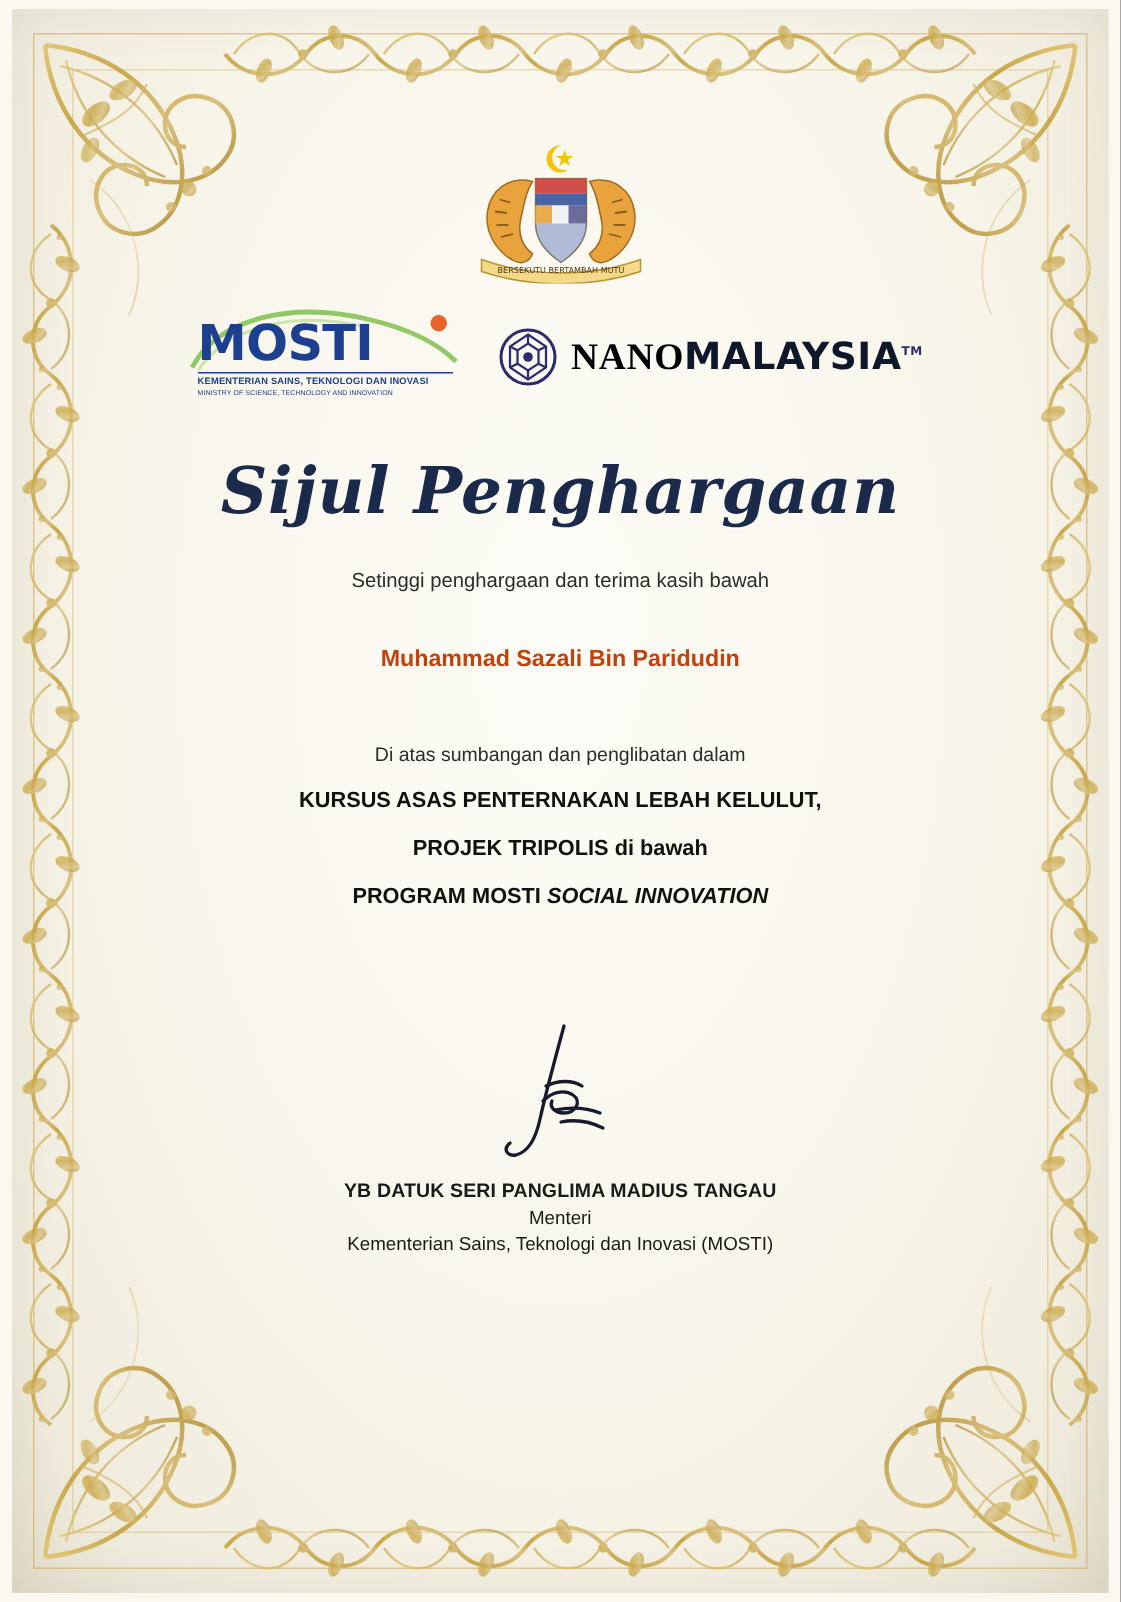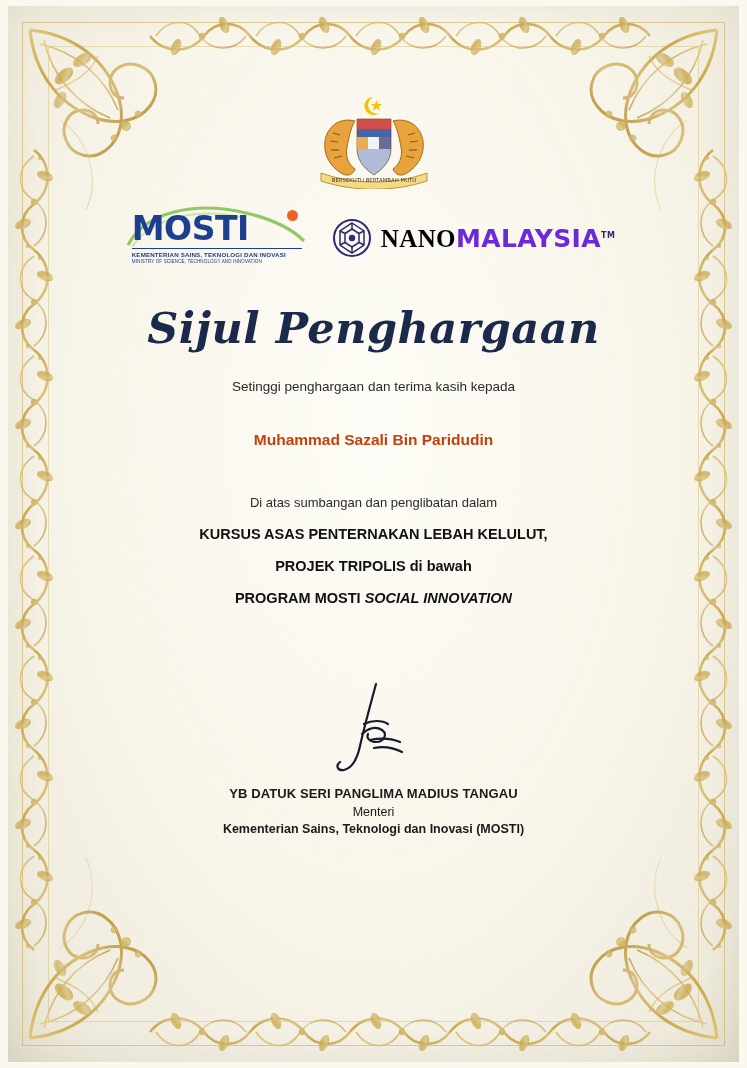--- a/index.html
+++ b/index.html
@@ -143,21 +143,21 @@
   }
   .nano-word {
     font-family: "DejaVu Sans", sans-serif;
     font-weight: bold;
     font-size: 25px;
     letter-spacing: .4px;
     line-height: 1;
     white-space: nowrap;
   }
   .nano-a { color: #000000; font-family: Liberation Serif, serif; }
-  .nano-b { color: #6d28d9; }
+  .nano-b { color: #0f172a; }
   .nano-tm {
     font-size: 8px;
     vertical-align: super;
     color: #2b2b6e;
     font-weight: bold;
   }
 
   
   #certificate-title {
     margin-top: 34px;
@@ -222,21 +222,20 @@
   }
   #signatory-title {
     margin-top: 4px;
     font-size: 12.5px;
     color: #1a1a1a;
   }
   #signatory-org {
     margin-top: 3px;
     font-size: 12.5px;
     color: #1a1a1a;
-    font-weight: bold;
   }
 </style>
 </head>
 <body>
 
 <div id="certificate-page">
   <div id="paper-sheet"></div>
 
   <div class="border-layer">
     <div class="frame-line frame-outer"></div>
@@ -381,21 +380,21 @@
             <path d="M20,5 L20,11 M32,13 L27,15.5 M32,27 L27,24.5 M20,35 L20,29 M8,27 L13,24.5 M8,13 L13,15.5"></path>
           </g>
           <circle cx="20" cy="20" r="3.2" fill="#2b2b6e"></circle>
         </svg>
         <div class="nano-word"><span class="nano-a">NANO</span><span class="nano-b">MALAYSIA</span><span class="nano-tm">TM</span></div>
       </div>
     </div>
 
     <div id="certificate-title">Sijul Penghargaan</div>
 
-    <div id="subtitle-line">Setinggi penghargaan dan terima kasih kepada</div>
+    <div id="subtitle-line">Setinggi penghargaan dan terima kasih bawah</div>
 
     <div id="recipient-name">Muhammad Sazali Bin Paridudin</div>
 
     <div id="contribution-line">Di atas sumbangan dan penglibatan dalam</div>
 
     <div class="program-line">KURSUS ASAS PENTERNAKAN LEBAH KELULUT,</div>
     <div class="program-line">PROJEK TRIPOLIS di bawah</div>
     <div class="program-line"><span>PROGRAM MOSTI </span><span class="italic">SOCIAL INNOVATION</span></div>
 
     <div id="signature-block">

